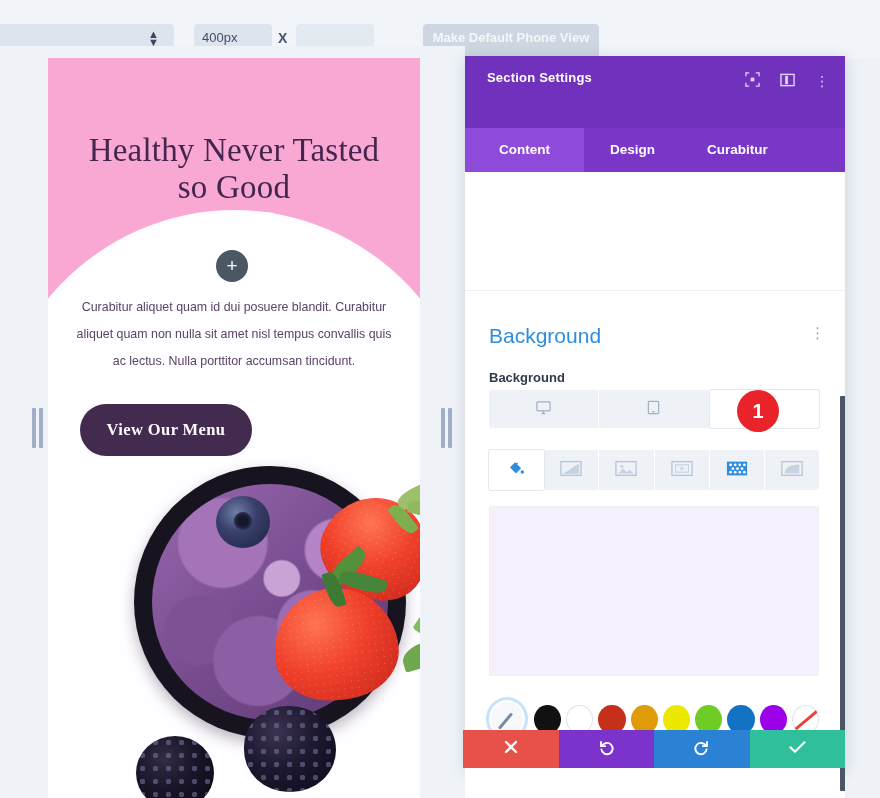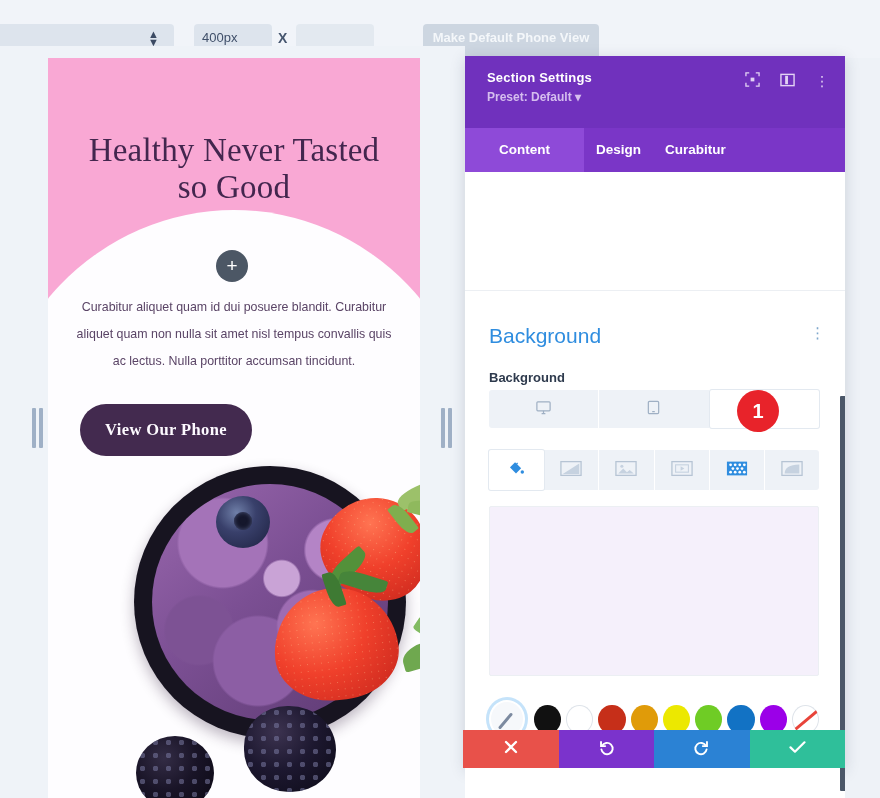--- a/index.html
+++ b/index.html
@@ -107,21 +107,21 @@
 
   
   .panel { position: absolute; left: 465px; top: 56px; width: 380px; height: 712px;
            background: #fff; box-shadow: 0 3px 14px rgba(40,50,80,.18); }
   .p-head { position: relative; height: 72px; background: #7031bd; padding: 14px 18px 0 22px; }
   .p-title { color: #fff; font-size: 13px; font-weight: 700; letter-spacing: .2px; }
   .p-preset { color: #d5bdee; font-size: 12px; font-weight: 700; margin-top: 5px; }
   .p-icons { position: absolute; right: 16px; top: 16px; display: flex; gap: 20px; align-items: center; }
   .p-icons span { color: #e2d2f4; line-height: 1; }
   .p-tabs { display: flex; height: 44px; background: #7a36c7; text-align: center; }
-  .p-tab { flex: 0 0 auto; padding: 0 12px; height: 44px; line-height: 44px;
+  .p-tab { flex: 0 0 auto; padding: 0 26px; height: 44px; line-height: 44px;
            color: #fff; font-size: 13.5px; font-weight: 700; }
   .p-tab.active { background: #8e4ad8; padding: 0 34px; }
 
   .p-body { position: relative; height: 692px; background: #fff; overflow: hidden; }
   .sec-title { position: absolute; left: 24px; top: 152px; color: #2f8ddf;
                font-size: 21px; font-weight: 400; }
   .sec-dots { position: absolute; right: 20px; top: 158px; color: #7fa7cc; font-size: 15px; line-height: 6px; }
   .fld-label { position: absolute; left: 24px; top: 198px; color: #2e3a4d;
                font-size: 13px; font-weight: 700; }
   .devrow { position: absolute; left: 24px; top: 218px; width: 330px; height: 38px;
@@ -181,21 +181,21 @@
     <div class="tb-num2"></div>
     <div class="tb-btn">Make Default Phone View</div>
   </div>
 
   <div class="canvas">
     <div class="phone">
       <div class="hero-white"></div>
       <div class="hero-h1">Healthy Never Tasted so Good</div>
       <div class="plus-btn">+</div>
       <div class="hero-p">Curabitur aliquet quam id dui posuere blandit. Curabitur aliquet quam non nulla sit amet nisl tempus convallis quis ac lectus. Nulla porttitor accumsan tincidunt.</div>
-      <div class="cta">View Our Phone</div>
+      <div class="cta">View Our Menu</div>
 
       <div class="photo">
         <div class="bowl">
           <div class="smoothie"></div>
           <div class="berry blue"></div>
           <div class="straw straw1"></div>
           <div class="straw straw2"></div>
           <div class="leaf lf1"></div>
           <div class="leaf lf2"></div>
           <div class="leaf lf3"></div>
@@ -221,24 +221,20 @@
     <div class="handle" style="left:438px; top:362px;">
       <i class="a"></i>
         <i class="b"></i>
     </div>
   </div>
 
   <div class="panel">
 
     <div class="p-head">
       <div class="p-title">Section Settings</div>
-      <div class="p-preset">
-        <span>Preset: Default</span>
-        <span> ▾</span>
-      </div>
       <div class="p-icons">
         <span>
           <svg width="15" height="15" viewBox="0 0 16 16" fill="none" stroke="#e2d2f4" stroke-width="1.4">
             <path d="M1 4.5V1h3.5M11.5 1H15v3.5M15 11.5V15h-3.5M4.5 15H1v-3.5"></path>
             <rect x="6" y="6" width="4" height="4" fill="#e2d2f4" stroke="none"></rect>
           </svg>
         </span>
         <span>
           <svg width="15" height="14" viewBox="0 0 16 14" fill="none" stroke="#e2d2f4" stroke-width="1.5">
             <rect x="1" y="1" width="14" height="12"></rect>

